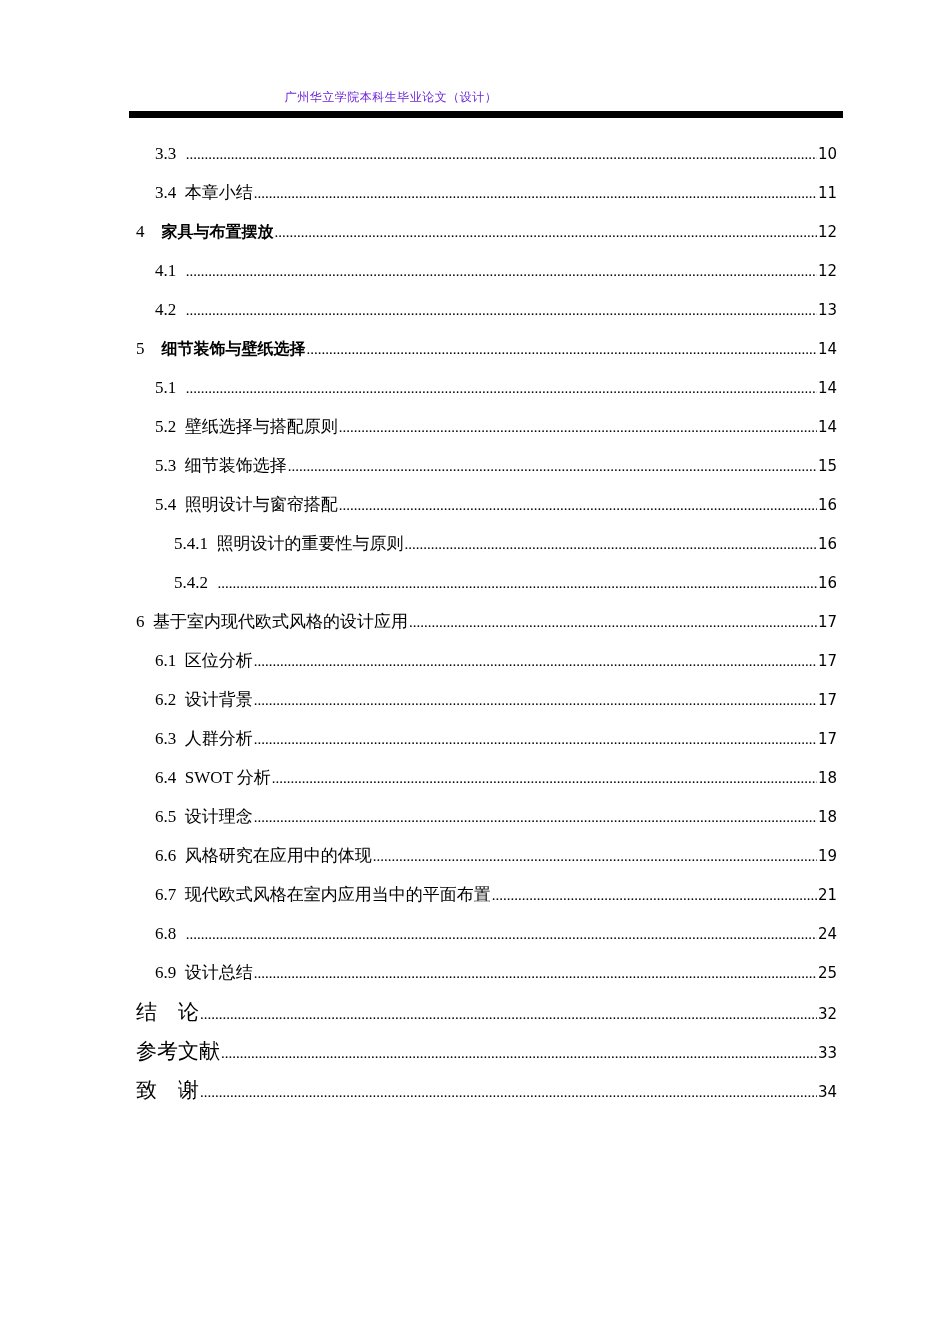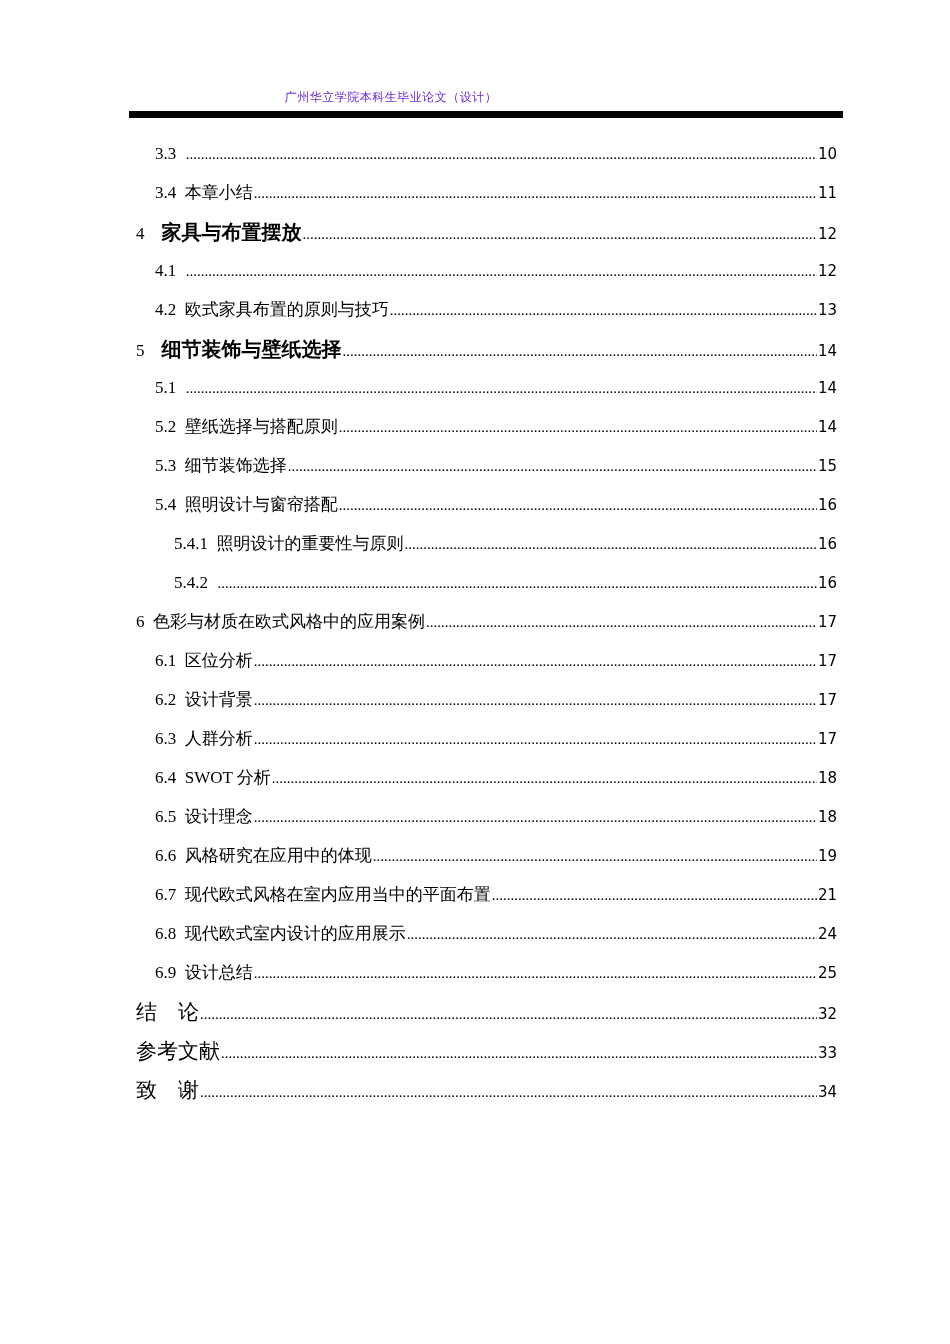--- a/index.html
+++ b/index.html
@@ -10,21 +10,21 @@
   .header-rule { position: absolute; top: 111px; left: 129px; width: 714px; height: 5px;
                  background: #000; border-bottom: 1px solid #000; }
   .header-rule::after { content: ""; position: absolute; left: 0; right: 0; top: 6px; height: 1px; background: #000; }
   .toc { position: absolute; top: 141px; left: 0; width: 950px; }
   .toc-row { position: absolute; left: 136px; width: 701px; height: 26px; display: flex;
              align-items: baseline; font-size: 17px; line-height: 26px; justify-content: center; }
   .toc-row.l2 { left: 155px; width: 682px; }
   .toc-row.l3 { left: 174px; width: 663px; }
   .toc-row .num { white-space: pre; }
   .toc-row .title { white-space: nowrap; }
-  .toc-row.bold .title { font-family: "DejaVu Sans", "Liberation Sans", sans-serif; font-weight: bold; font-size: 20px; }
+  .toc-row.bold .title { font-family: "DejaVu Sans", "Liberation Sans", sans-serif; font-weight: bold; font-size: 16px; }
   .toc-row .sans-title { font-family: "DejaVu Sans", "Liberation Sans", sans-serif; font-size: 21px; }
   .toc-row .leader { flex: 1; overflow: hidden; white-space: nowrap; margin: 0 1px; }
   .toc-row .leader::before { content: "................................................................................................................................................................................................................................................................"; letter-spacing: 0px; font-size: 15px; }
   .toc-row .page { white-space: nowrap; font-family: "DejaVu Sans", "Liberation Sans", sans-serif; font-size: 15px; }
 </style>
 </head>
 <body>
 
 <div>
   <div class="header-title">广州华立学院本科生毕业论文（设计）</div>
@@ -49,21 +49,20 @@
       <span class="leader"></span>
       <span class="page">12</span>
   </div>
   <div class="toc-row l2" style="top:117px">
     <span class="num">4.1  </span>
       <span class="leader"></span>
       <span class="page">12</span>
   </div>
   <div class="toc-row l2" style="top:156px">
     <span class="num">4.2  </span>
-      <span class="title">欧式家具布置的原则与技巧</span>
       <span class="leader"></span>
       <span class="page">13</span>
   </div>
   <div class="toc-row bold" style="top:195px">
     <span class="num">5    </span>
       <span class="title">细节装饰与壁纸选择</span>
       <span class="leader"></span>
       <span class="page">14</span>
   </div>
   <div class="toc-row l2" style="top:234px">
@@ -95,21 +94,21 @@
       <span class="leader"></span>
       <span class="page">16</span>
   </div>
   <div class="toc-row l3" style="top:429px">
     <span class="num">5.4.2  </span>
       <span class="leader"></span>
       <span class="page">16</span>
   </div>
   <div class="toc-row" style="top:468px">
     <span class="num">6  </span>
-      <span class="title">色彩与材质在欧式风格中的应用案例</span>
+      <span class="title">基于室内现代欧式风格的设计应用</span>
       <span class="leader"></span>
       <span class="page">17</span>
   </div>
   <div class="toc-row l2" style="top:507px">
     <span class="num">6.1  </span>
       <span class="title">区位分析</span>
       <span class="leader"></span>
       <span class="page">17</span>
   </div>
   <div class="toc-row l2" style="top:546px">
@@ -143,21 +142,20 @@
       <span class="page">19</span>
   </div>
   <div class="toc-row l2" style="top:741px">
     <span class="num">6.7  </span>
       <span class="title">现代欧式风格在室内应用当中的平面布置</span>
       <span class="leader"></span>
       <span class="page">21</span>
   </div>
   <div class="toc-row l2" style="top:780px">
     <span class="num">6.8  </span>
-      <span class="title">现代欧式室内设计的应用展示</span>
       <span class="leader"></span>
       <span class="page">24</span>
   </div>
   <div class="toc-row l2" style="top:819px">
     <span class="num">6.9  </span>
       <span class="title">设计总结</span>
       <span class="leader"></span>
       <span class="page">25</span>
   </div>
   <div class="toc-row" style="top:858px">

